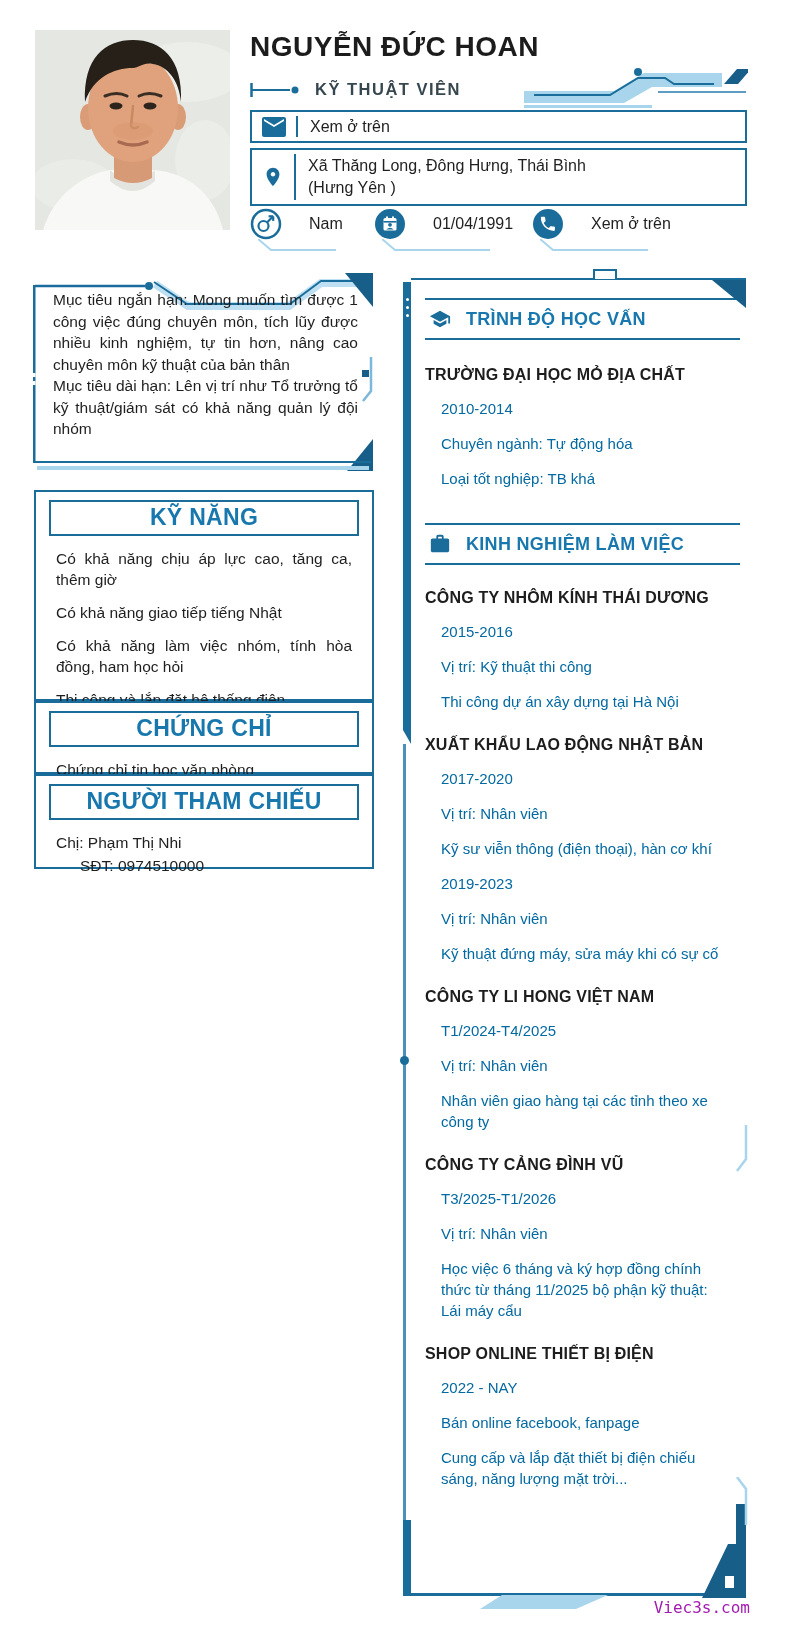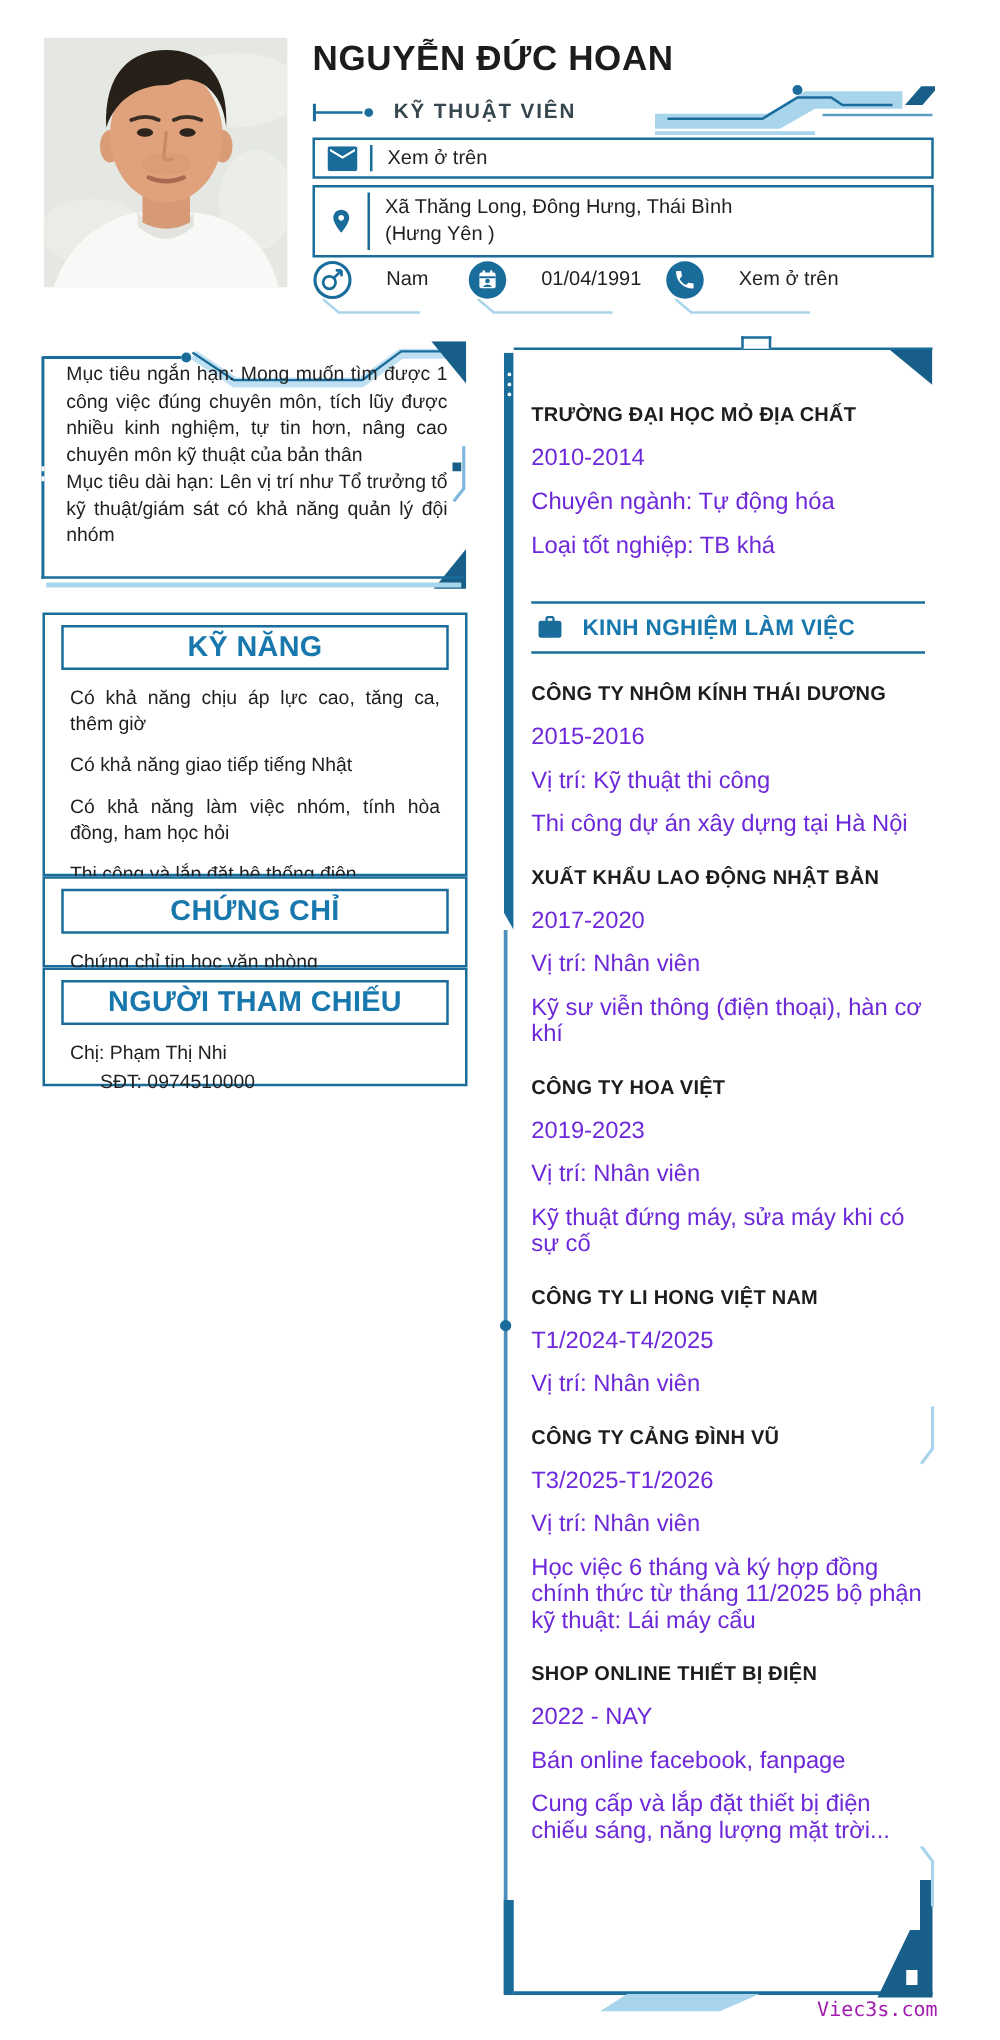--- a/index.html
+++ b/index.html
@@ -67,21 +67,21 @@
   .rbr1{position:absolute;right:0;top:853px;}
   .rbr2{position:absolute;right:0;top:1205px;}
 
   .panel-content{margin:0 8px 0 22px;padding-top:26px;width:315px;box-sizing:border-box;}
   .sec-head{display:flex;align-items:center;gap:13px;border-top:2px solid #1a6d9a;
             border-bottom:2px solid #1a6d9a;padding:8px 2px;color:#1878ae;
             font-size:18px;font-weight:bold;letter-spacing:.3px;}
   .sec-head.exp{margin-top:34px;}
   .entry h4{margin:24px 0 0;font-size:16px;line-height:18px;letter-spacing:.2px;color:#1d1d1d;}
   .entry.first h4{margin-top:26px;}
-  .entry p{margin:14px 0 0;font-size:19px;line-height:21px;color:#6d28d9;}
+  .entry p{margin:14px 16px 0;font-size:15px;line-height:21px;color:#0369a1;}
 
   .watermark{right:50px;top:1598px;font-family:"DejaVu Sans Mono","Liberation Mono",monospace;
              font-size:16px;color:#a21caf;}
 </style>
 </head>
 <body>
 
 <div class="page">
 
   <svg class="abs photo" viewBox="0 0 195 200" width="195" height="200">
@@ -260,20 +260,26 @@
     </svg>
     <svg class="rbr1" width="12" height="52">
       <polyline points="10,0 10,34 1,46" stroke="#a9d5ec" stroke-width="2.5" fill="none"></polyline>
     </svg>
     <svg class="rbr2" width="12" height="52">
       <polyline points="1,0 10,12 10,48" stroke="#a9d5ec" stroke-width="2.5" fill="none"></polyline>
     </svg>
 
     <div class="panel-content">
 
+      <div class="sec-head">
+        <svg width="26" height="22" viewBox="0 0 24 24">
+          <path d="M5 13.18v4L12 21l7-3.82v-4L12 17l-7-3.82zM12 3L1 9l11 6 9-4.91V17h2V9L12 3z" fill="#1a6d9a"></path>
+        </svg>
+        <span>TRÌNH ĐỘ HỌC VẤN</span>
+      </div>
 
       <div class="entry first">
         <h4>TRƯỜNG ĐẠI HỌC MỎ ĐỊA CHẤT</h4>
         <p>2010-2014</p>
         <p>Chuyên ngành: Tự động hóa</p>
         <p>Loại tốt nghiệp: TB khá</p>
       </div>
 
       <div class="sec-head exp">
         <svg width="26" height="22" viewBox="0 0 24 24">
@@ -290,30 +296,30 @@
       </div>
 
       <div class="entry">
         <h4>XUẤT KHẨU LAO ĐỘNG NHẬT BẢN</h4>
         <p>2017-2020</p>
         <p>Vị trí: Nhân viên</p>
         <p>Kỹ sư viễn thông (điện thoại), hàn cơ khí</p>
       </div>
 
       <div class="entry">
-        <h4>CÔNG TY HOA VIỆT</h4>
         <p>2019-2023</p>
         <p>Vị trí: Nhân viên</p>
         <p>Kỹ thuật đứng máy, sửa máy khi có sự cố</p>
       </div>
 
       <div class="entry">
         <h4>CÔNG TY LI HONG VIỆT NAM</h4>
         <p>T1/2024-T4/2025</p>
         <p>Vị trí: Nhân viên</p>
+        <p>Nhân viên giao hàng tại các tỉnh theo xe công ty</p>
       </div>
 
       <div class="entry">
         <h4>CÔNG TY CẢNG ĐÌNH VŨ</h4>
         <p>T3/2025-T1/2026</p>
         <p>Vị trí: Nhân viên</p>
         <p>Học việc 6 tháng và ký hợp đồng chính thức từ tháng 11/2025 bộ phận kỹ thuật: Lái máy cẩu</p>
       </div>
 
       <div class="entry">

